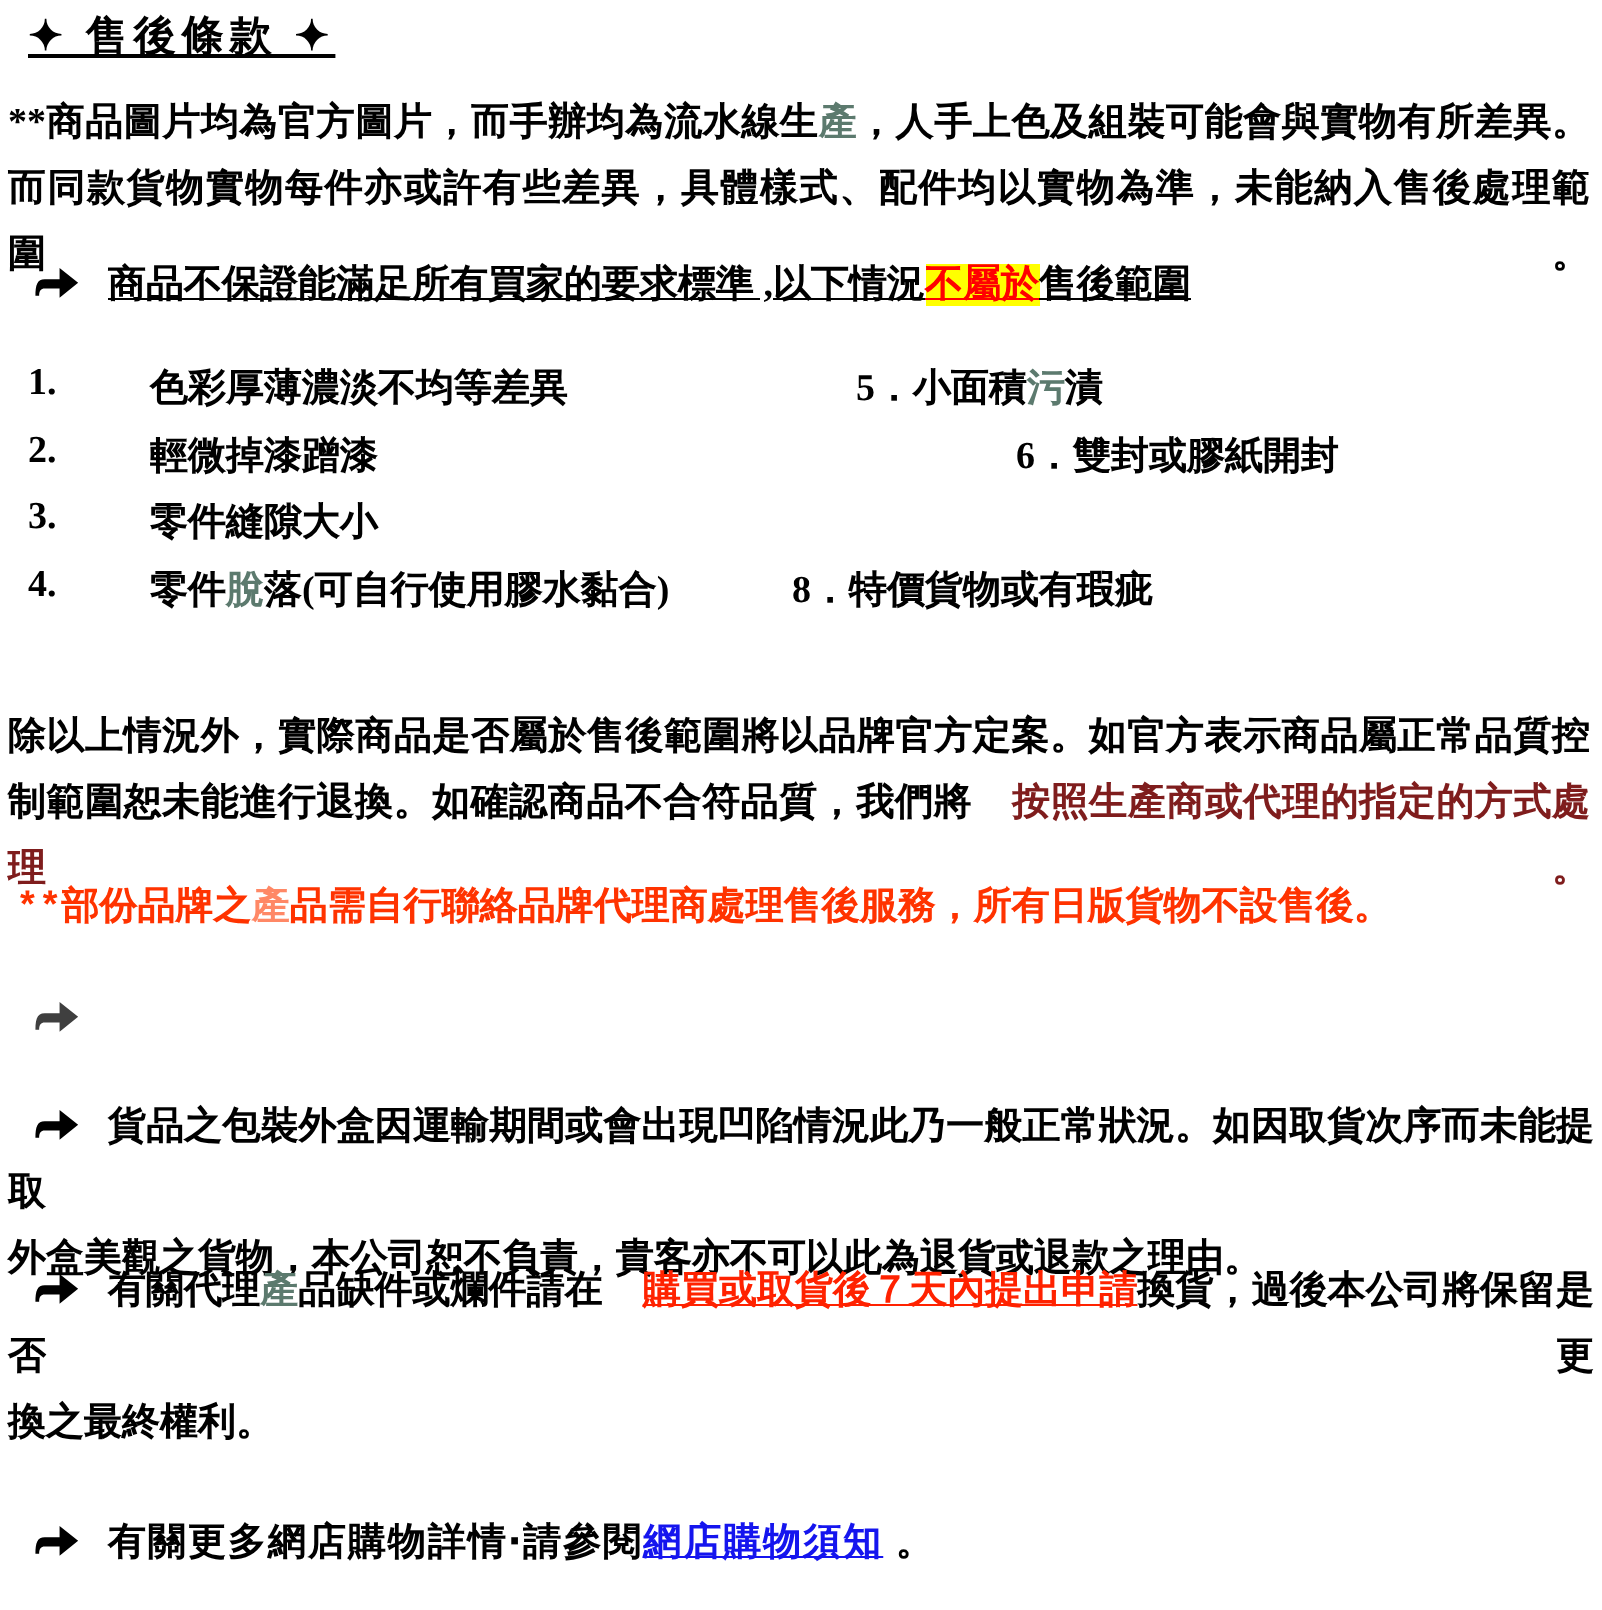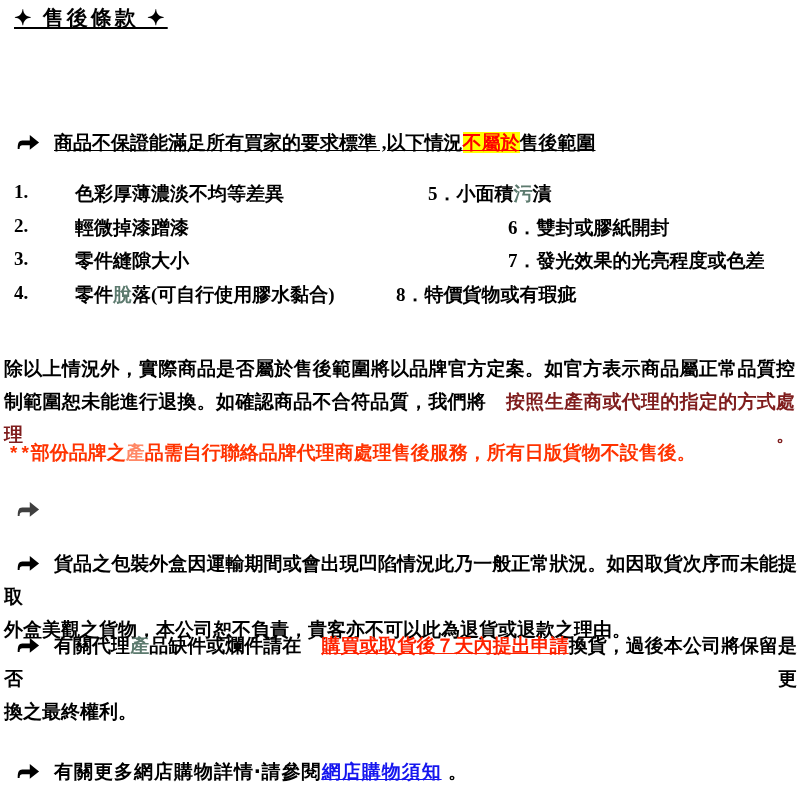--- a/index.html
+++ b/index.html
@@ -39,20 +39,24 @@
   .arr{display:inline-block;width:26px;height:19px;vertical-align:-2px;margin-right:14px;}
   .arr svg{display:block;width:100%;height:100%;fill:currentColor;}
 </style>
 </head>
 <body>
 
 <div class="page">
 
   <div class="block" id="title">✦ 售後條款 ✦</div>
 
+  <div class="block" id="intro">
+    <div class="ln j"><span>**商品圖片均為官方圖片，而手辦均為流水線生</span><span class="alt">產</span><span>，人手上色及組裝可能會與實物有所差異。</span></div>
+    <div class="ln j">而同款貨物實物每件亦或許有些差異，具體樣式、配件均以實物為準，未能納入售後處理範圍。</div>
+  </div>
 
   <div class="block ln" id="guarantee">
     <span class="arr"><svg viewBox="0 0 28 20">
           <path d="M4 18 C4 12 5 9 9 9 L17 9 L17 3 L27 11 L17 19 L17 14 L9 14 C7 14 6 15 6 18 Z"></path>
         </svg></span><span>商品不保證能滿足所有買家的要求標準 ,以下情況</span><span class="hl">不屬於</span><span>售後範圍</span>
   </div>
 
   <div class="block" id="list">
     <div class="lrow">
       <span class="lnum">1.</span>
@@ -60,21 +64,20 @@
       <span class="rcol r5"><span>5．小面積</span><span class="alt">污</span><span>漬</span></span>
     </div>
     <div class="lrow">
       <span class="lnum">2.</span>
       <span class="ltext">輕微掉漆蹭漆</span>
       <span class="rcol r6">6．雙封或膠紙開封</span>
     </div>
     <div class="lrow">
       <span class="lnum">3.</span>
       <span class="ltext">零件縫隙大小</span>
-      <span class="rcol r7">7．發光效果的光亮程度或色差</span>
     </div>
     <div class="lrow">
       <span class="lnum">4.</span>
       <span class="ltext"><span>零件</span><span class="alt">脫</span><span>落(可自行使用膠水黏合)</span></span>
       <span class="rcol r8">8．特價貨物或有瑕疵</span>
     </div>
   </div>
 
   <div class="block" id="except">
     <div class="ln j">除以上情況外，實際商品是否屬於售後範圍將以品牌官方定案。如官方表示商品屬正常品質控</div>

